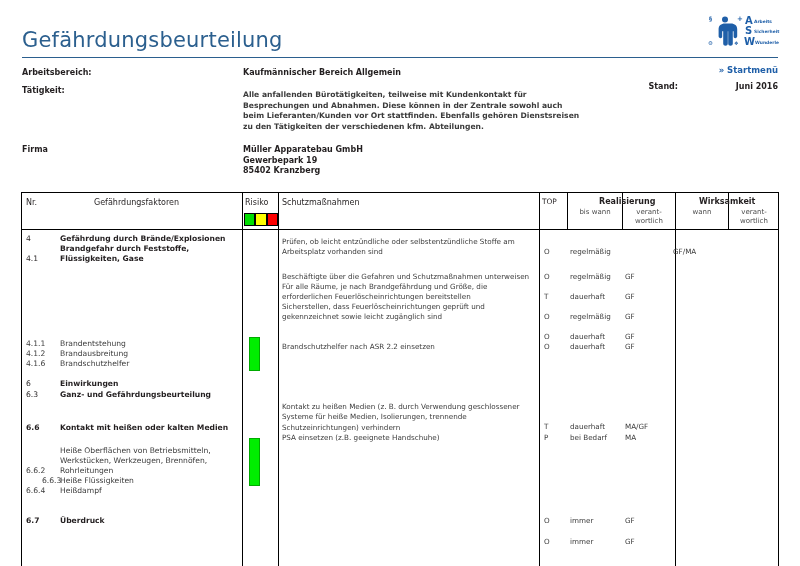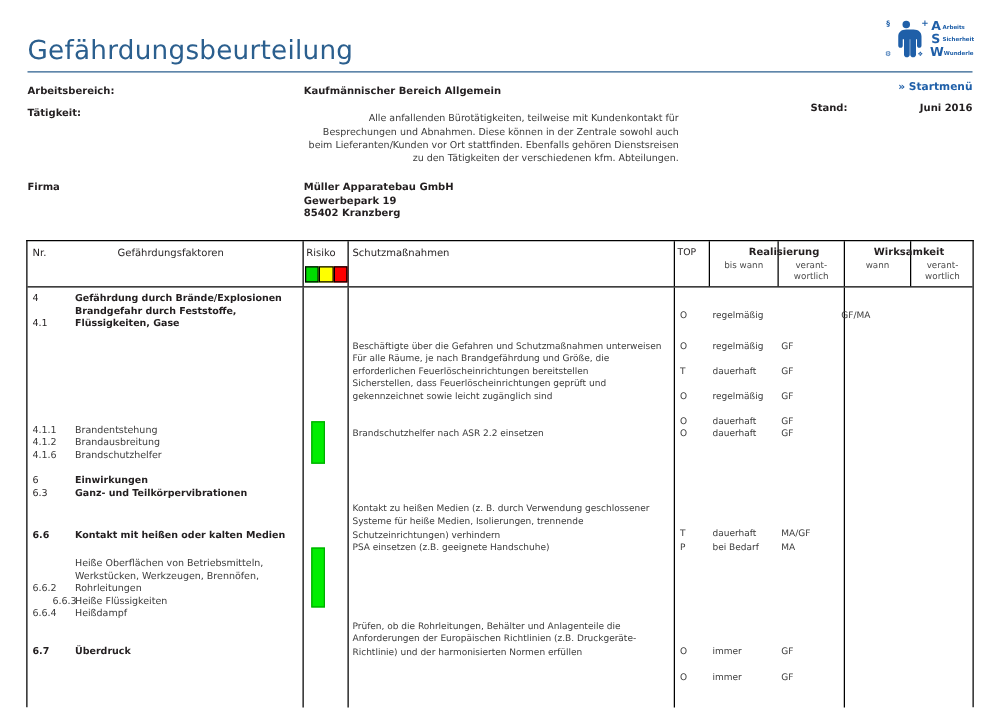--- a/index.html
+++ b/index.html
@@ -56,24 +56,23 @@
   .meta-value-bold {
     position: absolute;
     font-size: 8px;
     font-weight: bold;
     color: #231f20;
     line-height: 10.5px;
   }
   .meta-value {
     position: absolute;
     font-size: 7.6px;
-    font-weight: normal;
+    font-weight: bold;
     color: #3b3b3b;
     line-height: 10.5px;
-    text-align: right;
   }
   #lbl-arbeitsbereich { left: 22px; top: 68px; }
   #val-arbeitsbereich { left: 243px; top: 68px; }
   #lbl-taetigkeit     { left: 22px; top: 86px; }
   #val-taetigkeit     { left: 243px; top: 90px; width: 300px; }
   #lbl-firma          { left: 22px; top: 145px; font-weight: bold; }
   #val-firma          { left: 243px; top: 145px; }
 
   #startmenu {
     position: absolute;
@@ -268,40 +267,42 @@
     <div class="bcell grey" style="left:4px;top:109px;">4.1.1</div>
     <div class="bcell grey" style="left:38px;top:109px;">Brandentstehung</div>
     <div class="bcell grey" style="left:4px;top:119px;">4.1.2</div>
     <div class="bcell grey" style="left:38px;top:119px;">Brandausbreitung</div>
     <div class="bcell grey" style="left:4px;top:129px;">4.1.6</div>
     <div class="bcell grey" style="left:38px;top:129px;">Brandschutzhelfer</div>
 
     <div class="bcell" style="left:4px;top:149px;">6</div>
     <div class="bcell bold" style="left:38px;top:149px;">Einwirkungen</div>
     <div class="bcell" style="left:4px;top:160px;">6.3</div>
-    <div class="bcell bold" style="left:38px;top:160px;">Ganz- und Teilkörpervibrationen</div>
+    <div class="bcell bold" style="left:38px;top:160px;">Ganz- und Gefährdungsbeurteilung</div>
 
     <div class="bcell bold" style="left:4px;top:193px;">6.6</div>
     <div class="bcell bold" style="left:38px;top:193px;">Kontakt mit heißen oder kalten Medien</div>
 
     <div class="bcell grey" style="left:38px;top:216px;">Heiße Oberflächen von Betriebsmitteln,</div>
     <div class="bcell grey" style="left:38px;top:226px;text-align:right;">Werkstücken, Werkzeugen, Brennöfen,</div>
     <div class="bcell grey" style="left:4px;top:236px;">6.6.2</div>
     <div class="bcell grey" style="left:38px;top:236px;">Rohrleitungen</div>
     <div class="bcell grey" style="left:20px;top:246px;">6.6.3</div>
     <div class="bcell grey" style="left:38px;top:246px;">Heiße Flüssigkeiten</div>
     <div class="bcell grey" style="left:4px;top:256px;">6.6.4</div>
     <div class="bcell grey" style="left:38px;top:256px;">Heißdampf</div>
 
     <div class="bcell bold" style="left:4px;top:286px;">6.7</div>
     <div class="bcell bold" style="left:38px;top:286px;">Überdruck</div>
 
     <div class="greenbar" style="left:227px;top:107px;height:34px;"></div>
     <div class="greenbar" style="left:227px;top:208px;height:48px;"></div>
 
+    <div class="bcell sm" style="left:260px;top:7px;">Prüfen, ob leicht entzündliche oder selbstentzündliche Stoffe am
+Arbeitsplatz vorhanden sind</div>
     <div class="bcell sm" style="left:522px;top:17px;">O</div>
     <div class="bcell sm" style="left:548px;top:17px;">regelmäßig</div>
     <div class="bcell sm" style="left:603px;top:17px;margin-left:48px;">GF/MA</div>
 
     <div class="bcell sm" style="left:260px;top:42px;">Beschäftigte über die Gefahren und Schutzmaßnahmen unterweisen</div>
     <div class="bcell sm" style="left:522px;top:42px;">O</div>
     <div class="bcell sm" style="left:548px;top:42px;">regelmäßig</div>
     <div class="bcell sm" style="left:603px;top:42px;">GF</div>
 
     <div class="bcell sm" style="left:260px;top:52px;">Für alle Räume, je nach Brandgefährdung und Größe, die
@@ -330,23 +331,20 @@
 Schutzeinrichtungen) verhindern</div>
     <div class="bcell sm" style="left:522px;top:192px;">T</div>
     <div class="bcell sm" style="left:548px;top:192px;">dauerhaft</div>
     <div class="bcell sm" style="left:603px;top:192px;">MA/GF</div>
 
     <div class="bcell sm" style="left:260px;top:203px;">PSA einsetzen (z.B. geeignete Handschuhe)</div>
     <div class="bcell sm" style="left:522px;top:203px;">P</div>
     <div class="bcell sm" style="left:548px;top:203px;">bei Bedarf</div>
     <div class="bcell sm" style="left:603px;top:203px;">MA</div>
 
-    <div class="bcell sm" style="left:260px;top:266px;">Prüfen, ob die Rohrleitungen, Behälter und Anlagenteile die
-Anforderungen der Europäischen Richtlinien (z.B. Druckgeräte-
-Richtlinie) und der harmonisierten Normen erfüllen</div>
     <div class="bcell sm" style="left:522px;top:286px;">O</div>
     <div class="bcell sm" style="left:548px;top:286px;">immer</div>
     <div class="bcell sm" style="left:603px;top:286px;">GF</div>
 
     <div class="bcell sm" style="left:260px;top:297px;margin-top:42px;">Regelmäßige Prüfung der Rohrleitungen, Behälter und Anlagenteile
 gemäß BetrSichV</div>
     <div class="bcell sm" style="left:522px;top:307px;">O</div>
     <div class="bcell sm" style="left:548px;top:307px;">immer</div>
     <div class="bcell sm" style="left:603px;top:307px;">GF</div>
   </div>

